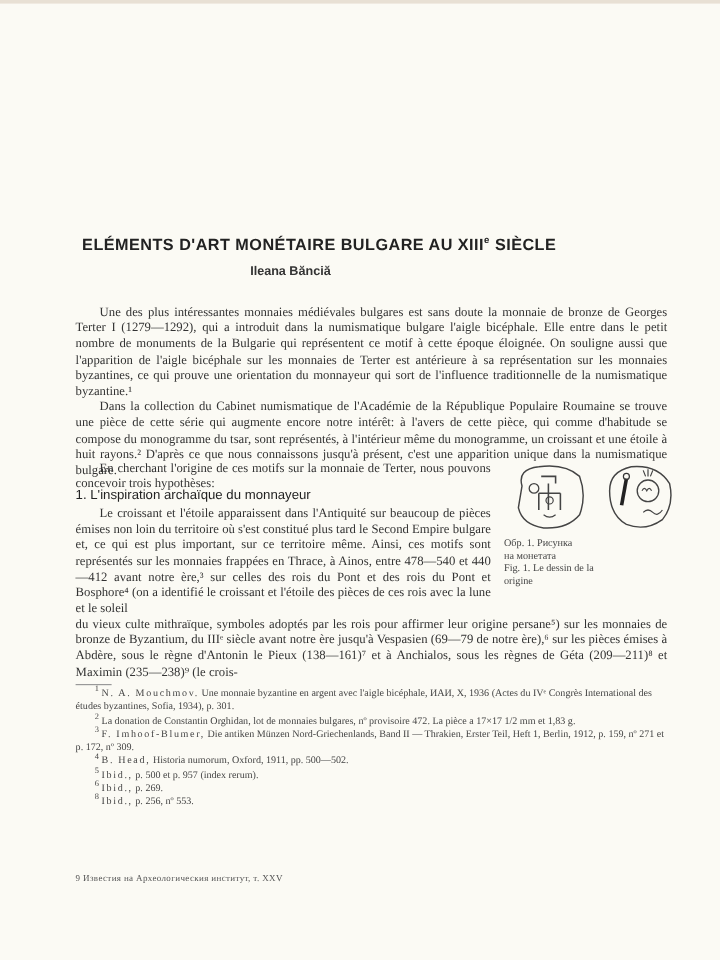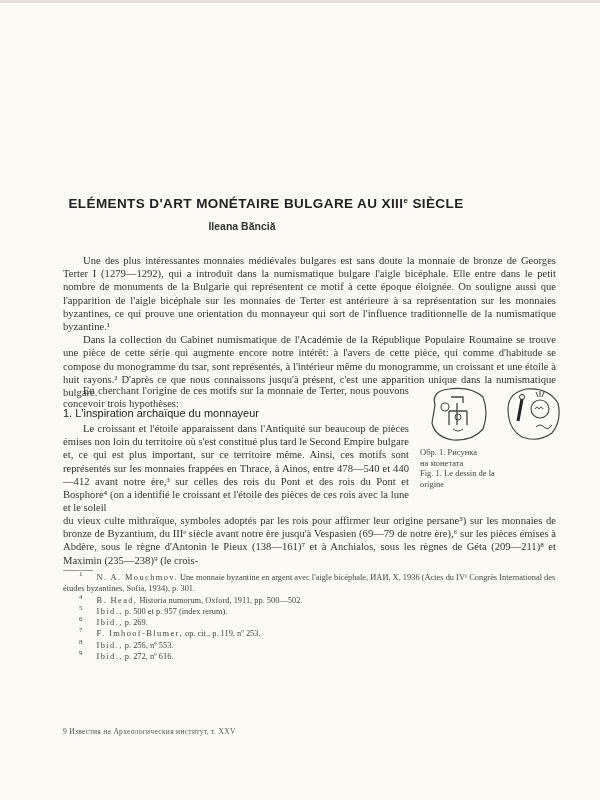--- a/index.html
+++ b/index.html
@@ -36,21 +36,21 @@
   .coins { display: flex; justify-content: space-around; }
   .caption {
     font-size: 8.5px; line-height: 10.5px; color: #444; margin-top: 4px;
   }
   .rule { position: absolute; left: 63px; top: 570px; width: 30px; height: 1px; background: #999; }
   .footnotes {
     position: absolute; left: 63px; top: 572px; width: 493px;
     font-size: 8.4px; line-height: 11.3px; color: #444;
   }
   .fn { text-indent: 16px; }
-  .fn .sp { letter-spacing: 1.4px; margin-left: 12px; }
+  .fn .sp { letter-spacing: 1.4px; }
   .page-footer {
     position: absolute; left: 63px; top: 727px; font-size: 7.5px; color: #555; letter-spacing: 0.3px;
   }
   sup { font-size: 7px; line-height: 0; }
 </style>
 </head>
 <body>
 
 <div class="topband"></div>
 
@@ -98,21 +98,21 @@
     <div>на монетата</div>
     <div>Fig. 1. Le dessin de la</div>
     <div>origine</div>
   </div>
 </div>
 
 <div class="rule"></div>
 
 <div class="footnotes">
   <div class="fn"><sup>1</sup> <span class="sp">N. A. Mouchmov.</span><span> Une monnaie byzantine en argent avec l'aigle bicéphale, ИАИ, X, 1936 (Actes du IVᵉ Congrès International des études byzantines, Sofia, 1934), p. 301.</span></div>
+  <div class="fn"><sup>2</sup> <span>La donation de Constantin Orghidan, lot de monnaies bulgares, nº provisoire 472. La pièce a 17×17 1/2 mm et 1,83 g.</span></div>
+  <div class="fn"><sup>3</sup> <span class="sp">F. Imhoof-Blumer,</span><span> Die antiken Münzen Nord-Griechenlands, Band II — Thrakien, Erster Teil, Heft 1, Berlin, 1912, p. 159, nº 271 et p. 172, nº 309.</span></div>
   <div class="fn"><sup>4</sup> <span class="sp">B. Head,</span><span> Historia numorum, Oxford, 1911, pp. 500—502.</span></div>
   <div class="fn"><sup>5</sup> <span class="sp">Ibid.,</span><span> p. 500 et p. 957 (index rerum).</span></div>
   <div class="fn"><sup>6</sup> <span class="sp">Ibid.,</span><span> p. 269.</span></div>
-  <div class="fn"><sup>7</sup> <span class="sp">F. Imhoof-Blumer,</span><span> op. cit., p. 119, nº 253.</span></div>
   <div class="fn"><sup>8</sup> <span class="sp">Ibid.,</span><span> p. 256, nº 553.</span></div>
-  <div class="fn"><sup>9</sup> <span class="sp">Ibid.,</span><span> p. 272, nº 616.</span></div>
 </div>
 
 <div class="page-footer">9  Известия на Археологическия институт, т. XXV</div>
 
 </body></html>

